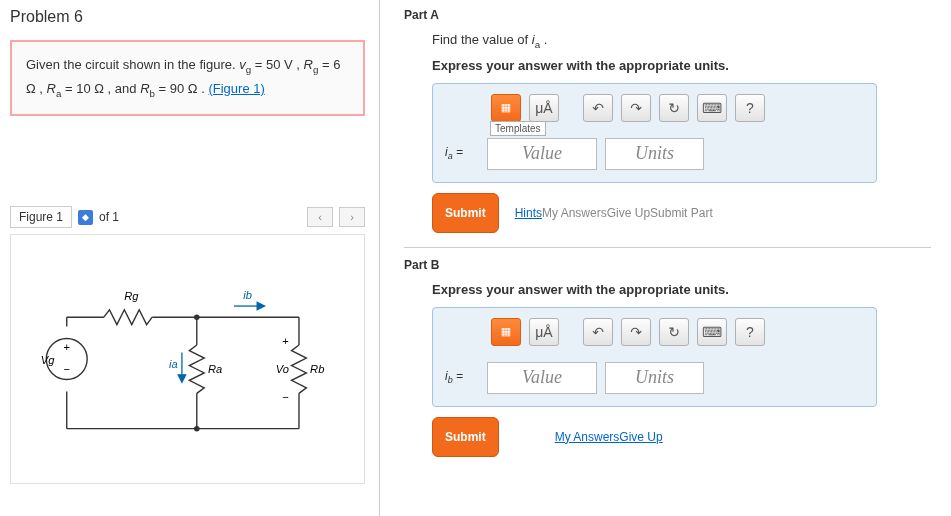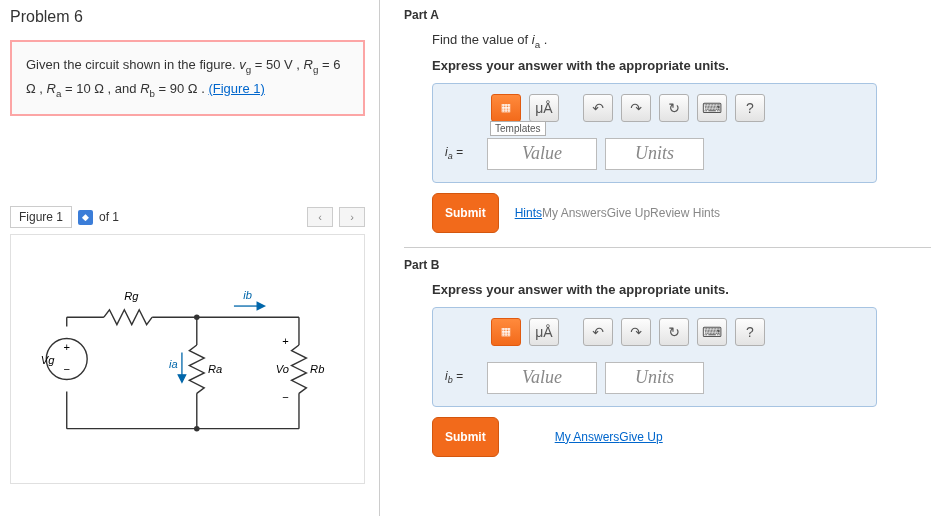--- a/index.html
+++ b/index.html
@@ -246,21 +246,21 @@
         <div class="units-field">Units</div>
       </div>
     </div>
 
     <div class="submit-row">
       <button class="submit-btn">Submit</button>
       <div class="links">
         <a>Hints</a>
         <span class="muted">My Answers</span>
         <span class="muted">Give Up</span>
-        <span class="muted">Review Hints</span>
+        <span class="muted">Submit Part</span>
       </div>
     </div>
   </div>
 
   <hr class="sep">
 
   <div class="part-block">
     <div class="part-heading">Part B</div>
     <div class="instr">Express your answer with the appropriate units.</div>
 

